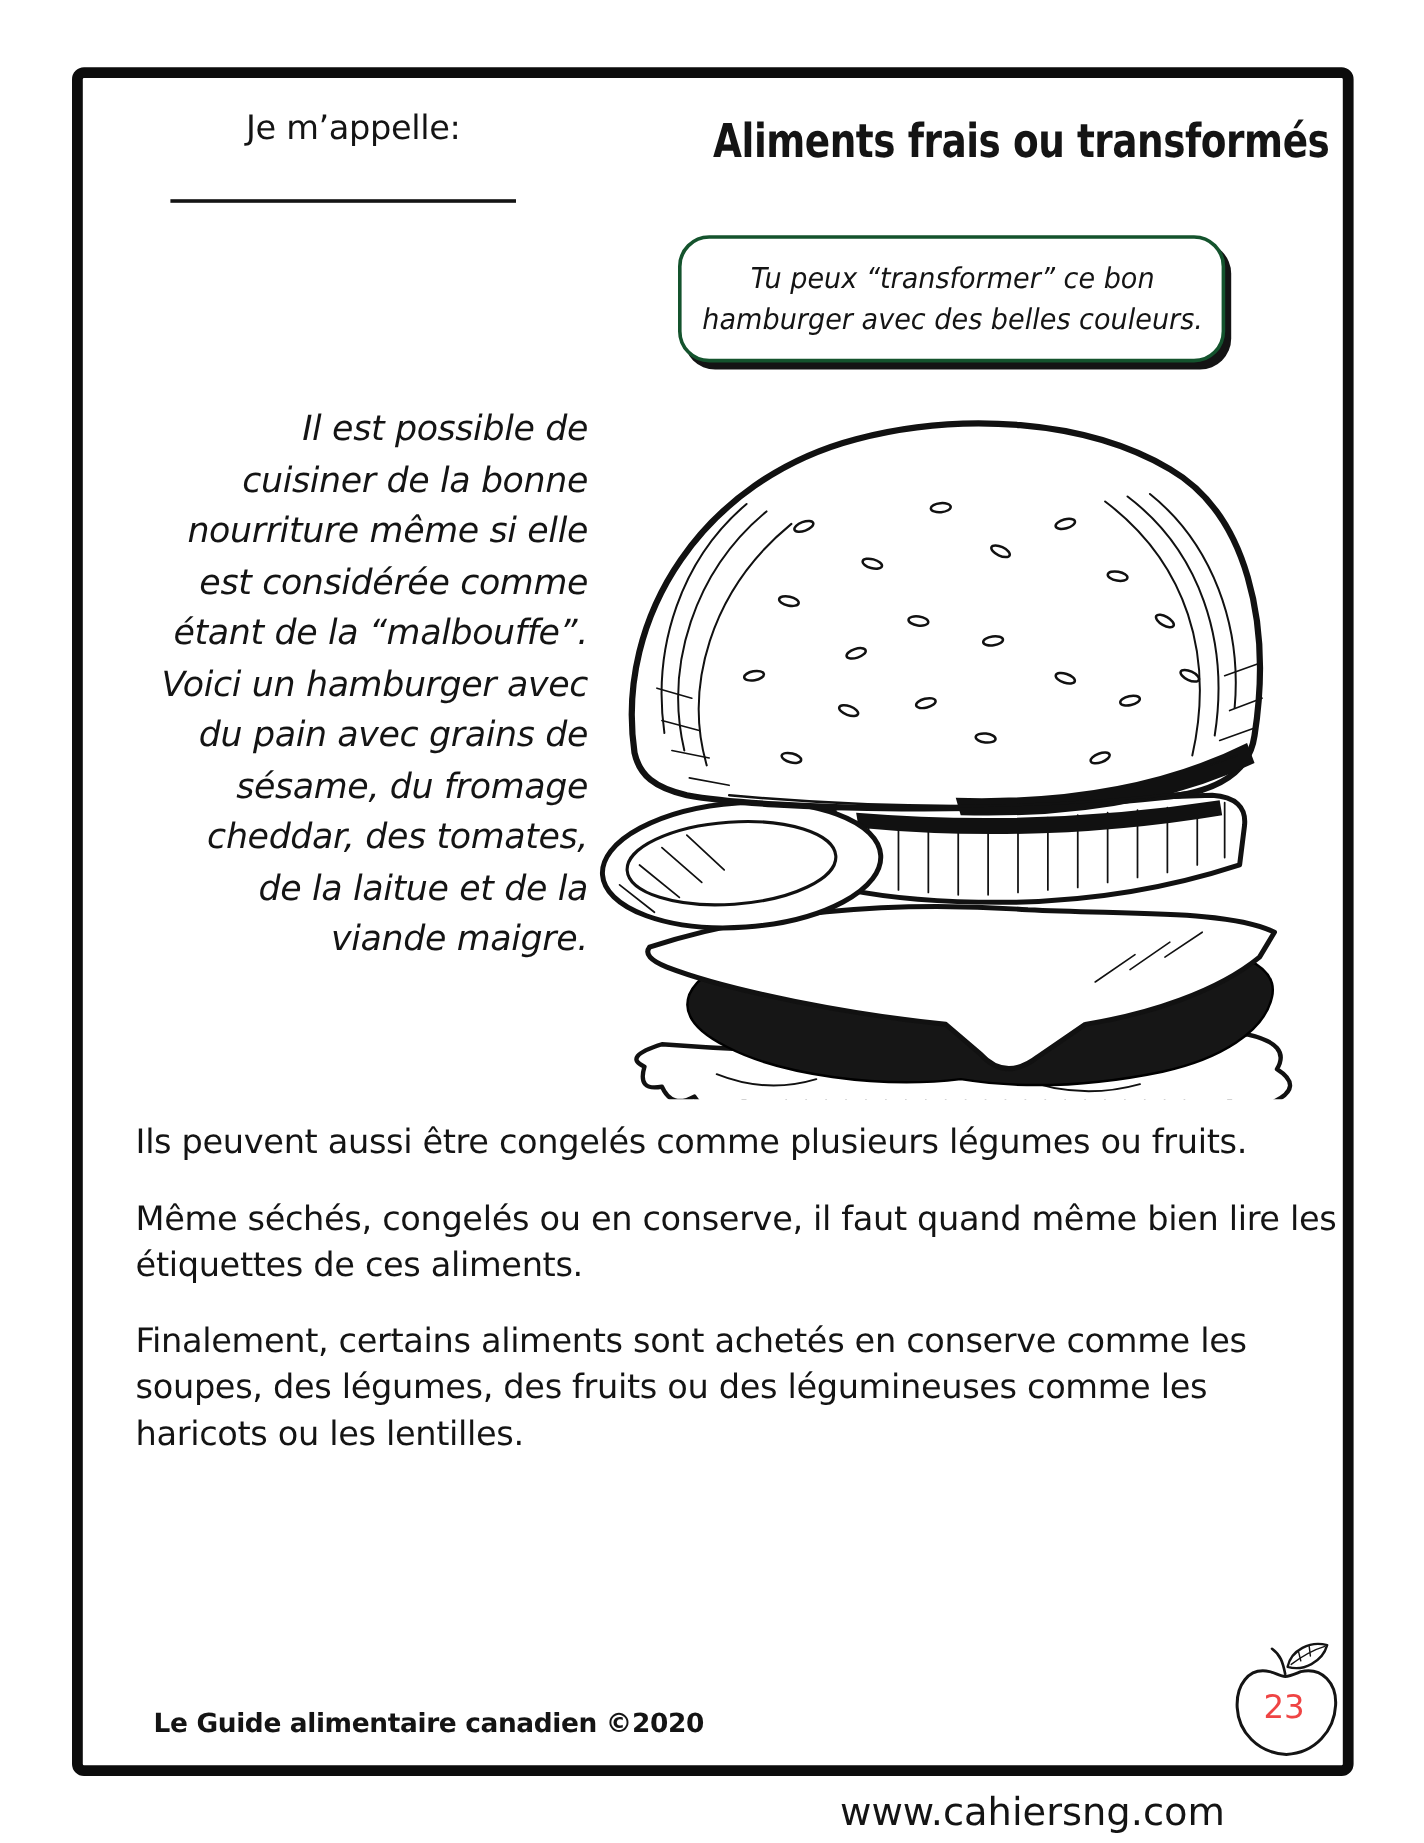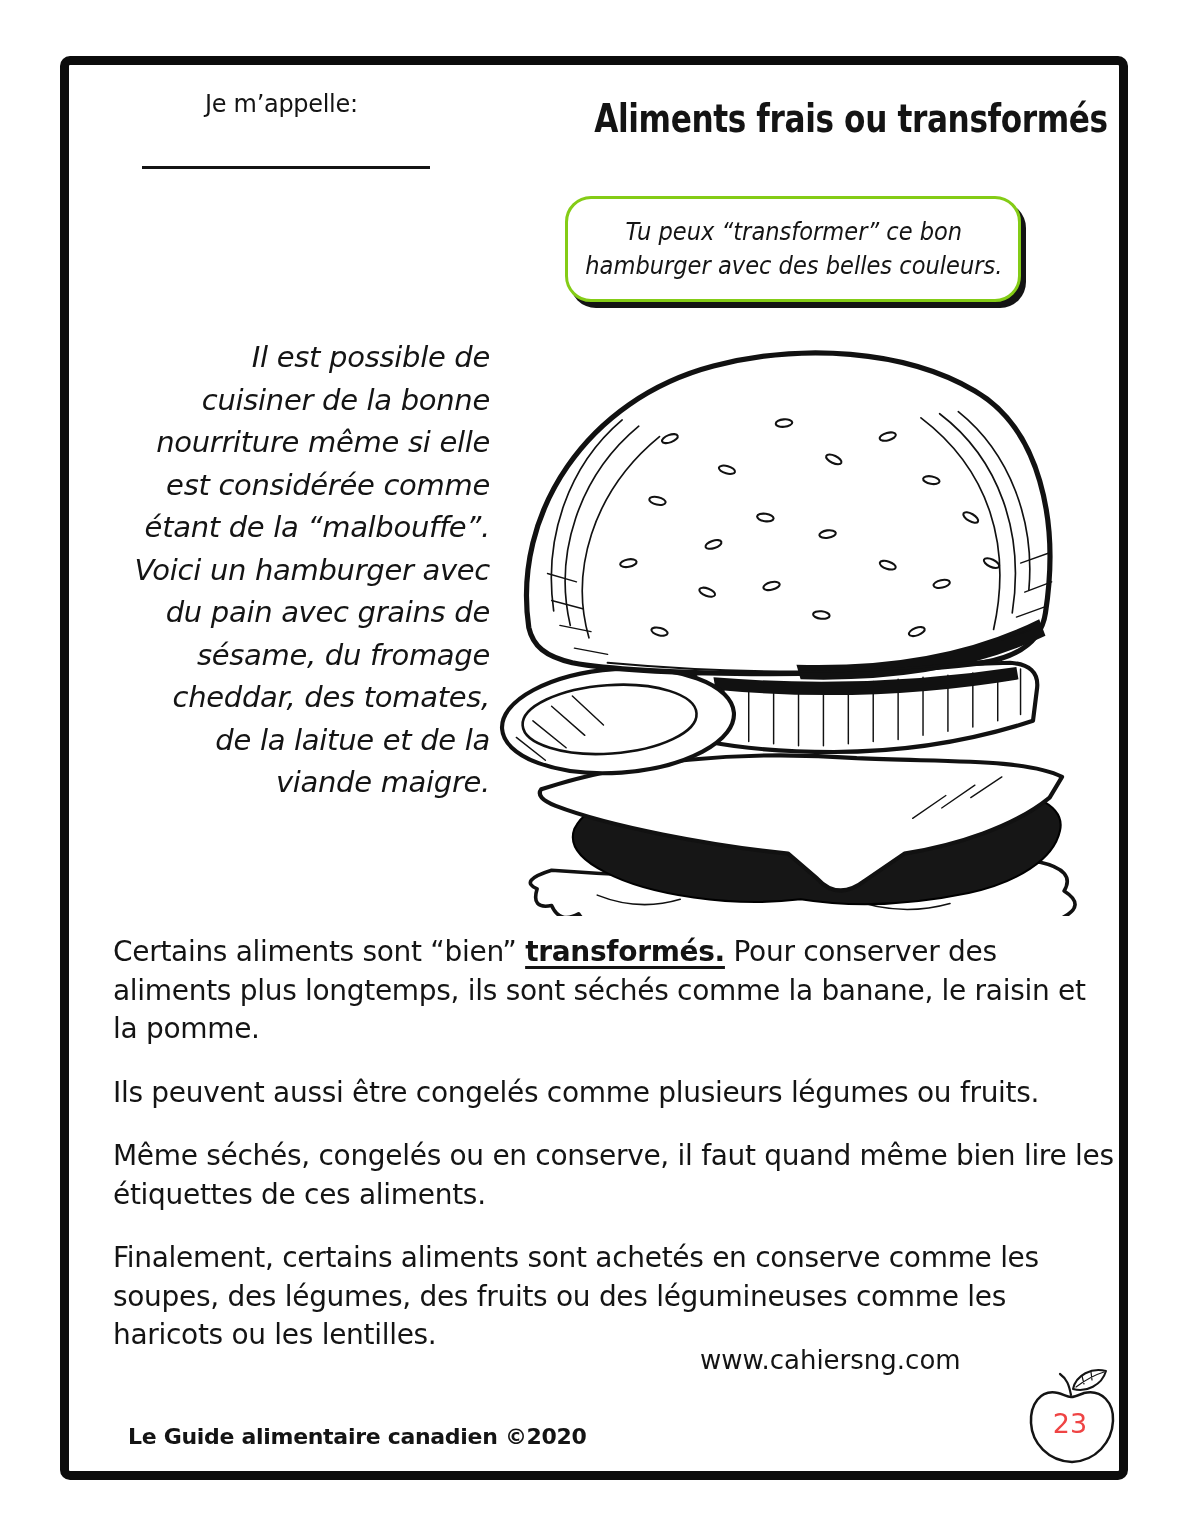--- a/index.html
+++ b/index.html
@@ -10,49 +10,49 @@
     overflow:hidden;
   }
   .abs{position:absolute;}
   
   .frame{
     left:60px;top:56px;width:1068px;height:1424px;
     border:9px solid #0c0c0c;border-radius:10px;box-sizing:border-box;
     background:transparent;
   }
   
-  .name-label{left:205px;top:90px;font-size:24px;letter-spacing:-0.3px;}
+  .name-label{left:205px;top:90px;font-size:28px;letter-spacing:-0.3px;}
   .name-line{left:142px;top:118px;width:288px;height:48px;border-bottom:3px solid #141414;}
   
   .title{left:530px;top:96px;width:570px;text-align:center;margin:0;}
   .title span{display:inline-block;white-space:pre;font-size:39px;font-weight:bold;
     letter-spacing:-0.5px;transform:scaleX(0.80);transform-origin:center;}
   
   .speech-box{
     left:565px;top:196px;width:456px;box-sizing:border-box;
-    border:3px solid #84cc16;border-radius:26px;box-shadow:5px 6px 0 #141414;
+    border:3px solid #14532d;border-radius:26px;box-shadow:5px 6px 0 #141414;
     padding:16px 4px;text-align:center;background:#fff;
   }
   .speech-box span{display:inline-block;white-space:pre;font-style:italic;
     font-size:24px;line-height:34px;transform:scaleX(0.94);transform-origin:center;}
   
   .side-note{
     left:86px;top:336px;width:404px;text-align:right;font-style:italic;
     font-size:29px;line-height:42.5px;white-space:pre;letter-spacing:-0.3px;
   }
   
   .burger{left:452px;top:314px;width:664px;height:602px;margin:0;}
   .burger svg{width:100%;height:100%;display:block;}
   
   .paragraphs{left:113px;top:933px;width:1004px;font-size:28px;line-height:38.5px;letter-spacing:-0.3px;}
   .paragraphs p{margin:0 0 25px 0;}
   .emph{font-weight:bold;text-decoration:underline;text-decoration-thickness:3px;text-underline-offset:5px;}
   
   .footer-credit{left:128px;top:1424px;font-size:22px;font-weight:bold;letter-spacing:-0.3px;}
-  .website{left:700px;top:1345px;font-size:26px;}
+  .website{left:700px;top:1491px;font-size:32px;}
   .apple{left:1024px;top:1362px;width:96px;height:106px;}
   .apple svg{width:96px;height:106px;display:block;}
   .apple .num{position:absolute;left:0;top:46px;width:92px;text-align:center;
     font-size:27px;font-weight:500;color:#ef4444;}
 </style>
 </head>
 <body>
 
 <div class="abs frame"></div>
 
@@ -130,21 +130,20 @@
         <ellipse cx="170" cy="240" rx="8" ry="3.6" transform="rotate(-10 170 240)"></ellipse>
         <ellipse cx="520" cy="240" rx="8" ry="3.6" transform="rotate(25 520 240)"></ellipse>
         <ellipse cx="448" cy="306" rx="8" ry="3.6" transform="rotate(-20 448 306)"></ellipse>
         <ellipse cx="200" cy="306" rx="8" ry="3.6" transform="rotate(14 200 306)"></ellipse>
       </g>
     </g>
   </svg>
 </figure>
 
 <div class="abs paragraphs">
-  <p><span>Certains aliments sont “bien” </span><span class="emph">transformés.</span><span> Pour conserver des aliments plus longtemps, ils sont séchés comme la banane, le raisin et la pomme.</span></p>
   <p>Ils peuvent aussi être congelés comme plusieurs légumes ou fruits.</p>
   <p>Même séchés, congelés ou en conserve, il faut quand même bien lire les étiquettes de ces aliments.</p>
   <p>Finalement, certains aliments sont achetés en conserve comme les soupes, des légumes, des fruits ou des légumineuses comme les haricots ou les lentilles.</p>
 </div>
 
 <div class="abs footer-credit">Le Guide alimentaire canadien ©2020</div>
 <div class="abs website">www.cahiersng.com</div>
 
 <div class="abs apple">
   <svg viewBox="0 0 96 104" xmlns="http://www.w3.org/2000/svg">

